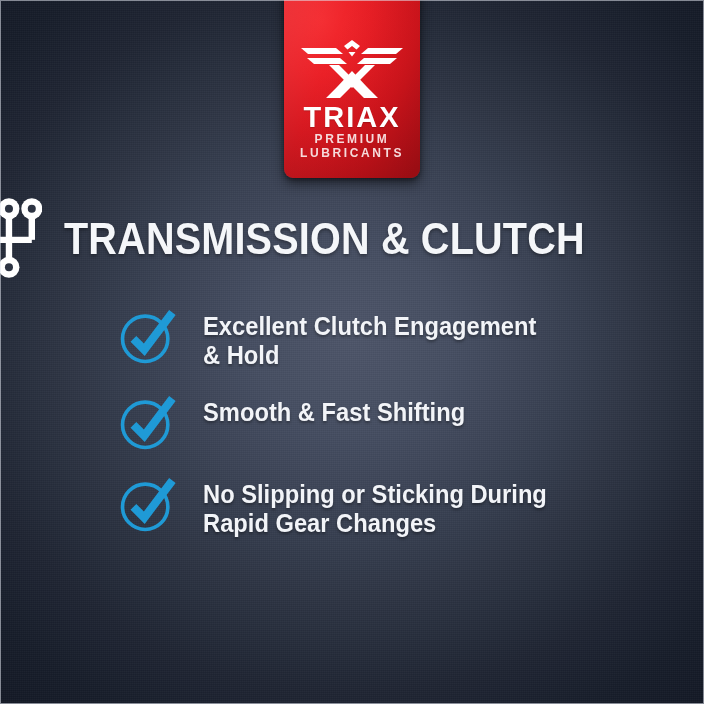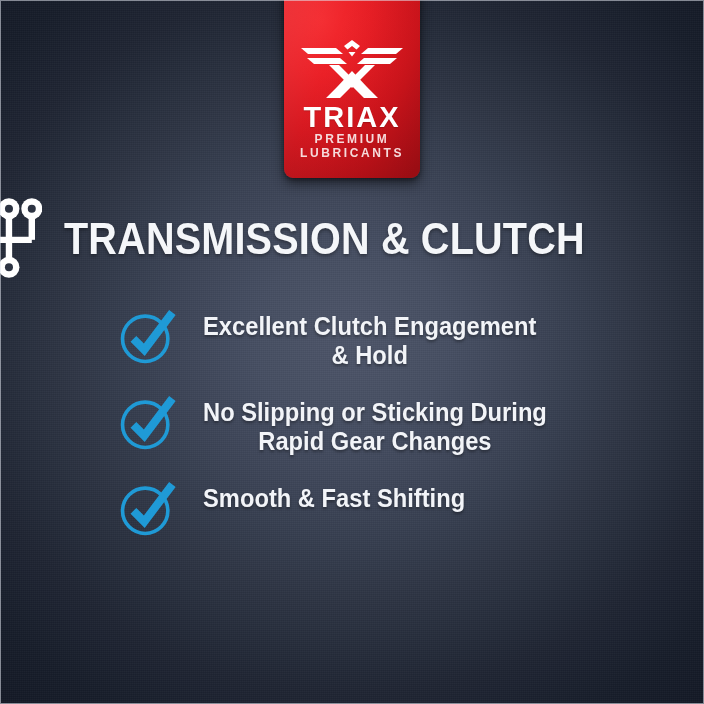--- a/index.html
+++ b/index.html
@@ -168,21 +168,20 @@
     text-shadow: 0 2px 4px rgba(0,0,0,.35);
     font-family: "Liberation Sans", sans-serif;
   }
 
   
   #benefits {
     position: absolute;
     left: 118px;
     top: 306px;
     width: 540px;
-    text-align: center;
   }
   .benefit {
     display: flex;
     align-items: flex-start;
     margin-bottom: 22px;
     min-height: 58px;
   }
   .check-icon {
     width: 58px;
     height: 58px;
@@ -282,32 +281,32 @@
         <div>&amp; Hold</div>
       </div>
     </div>
 
     <div class="benefit">
       <svg class="check-icon" viewBox="0 0 64 64" aria-hidden="true">
         <circle cx="30" cy="34" r="25" fill="none" stroke="#1f9ad6" stroke-width="4"></circle>
         <path d="M17 34 L29 46 L60 5" fill="none" stroke="#1f9ad6" stroke-width="9" stroke-linecap="butt" stroke-linejoin="miter"></path>
       </svg>
       <div class="benefit-text">
-        <div>No Slipping or Sticking During</div>
-        <div>Rapid Gear Changes</div>
+        <div>Smooth &amp; Fast Shifting</div>
       </div>
     </div>
 
     <div class="benefit">
       <svg class="check-icon" viewBox="0 0 64 64" aria-hidden="true">
         <circle cx="30" cy="34" r="25" fill="none" stroke="#1f9ad6" stroke-width="4"></circle>
         <path d="M17 34 L29 46 L60 5" fill="none" stroke="#1f9ad6" stroke-width="9" stroke-linecap="butt" stroke-linejoin="miter"></path>
       </svg>
       <div class="benefit-text">
-        <div>Smooth &amp; Fast Shifting</div>
+        <div>No Slipping or Sticking During</div>
+        <div>Rapid Gear Changes</div>
       </div>
     </div>
 
 
   </div>
 
   <div id="frame"></div>
 </div>
 
 </body></html>

